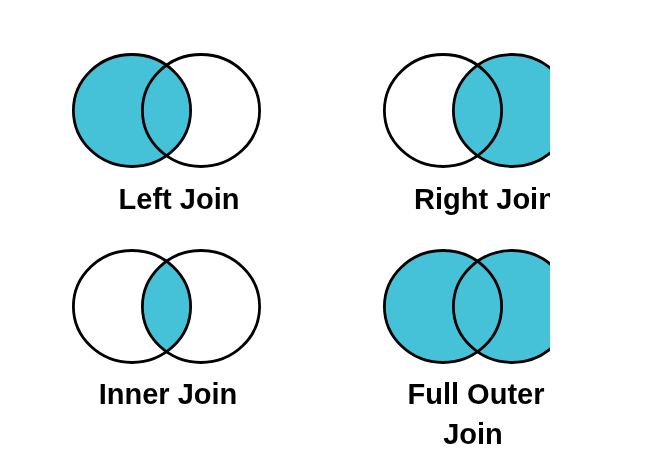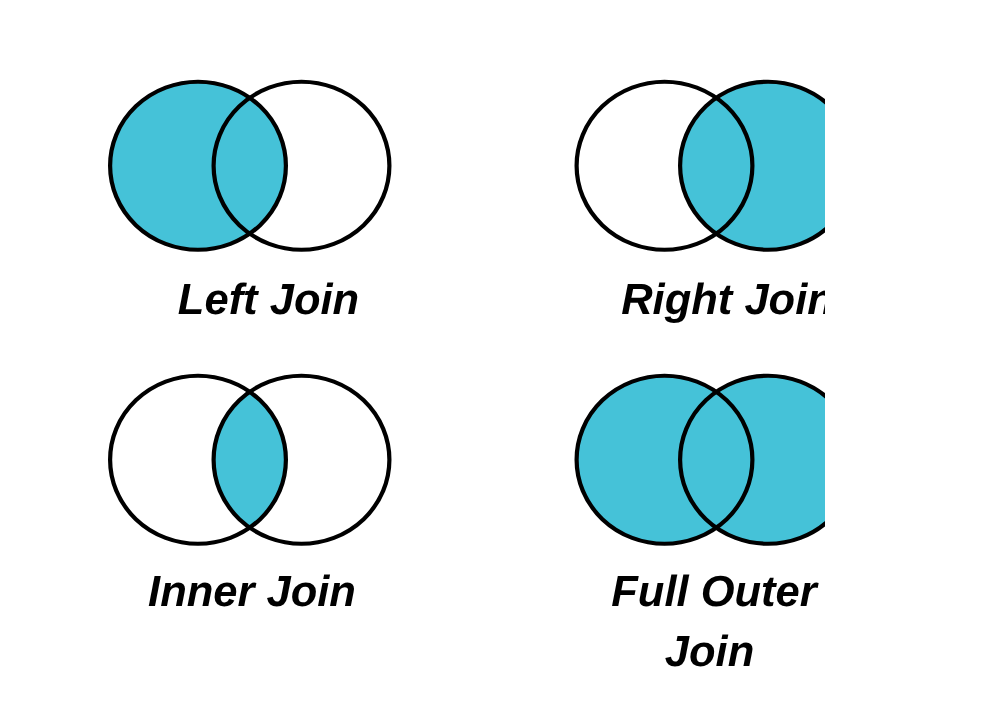--- a/index.html
+++ b/index.html
@@ -6,21 +6,20 @@
     margin: 0;
     padding: 0;
     background: #ffffff;
     font-family: "Liberation Sans", sans-serif;
   }
   .figure-wrap {
     width: 550px;
     height: 474px;
     background: var(--bg, #ffffff);
     overflow: hidden;
-    font-style: italic;
   }
   svg { display: block; }
 
   
   .venn .bg-left,
   .venn .bg-right { fill: #ffffff; }
   .venn .lens { fill: transparent; }
 
   
   .venn.left  .bg-left  { fill: var(--fill, #45C2D8); }

